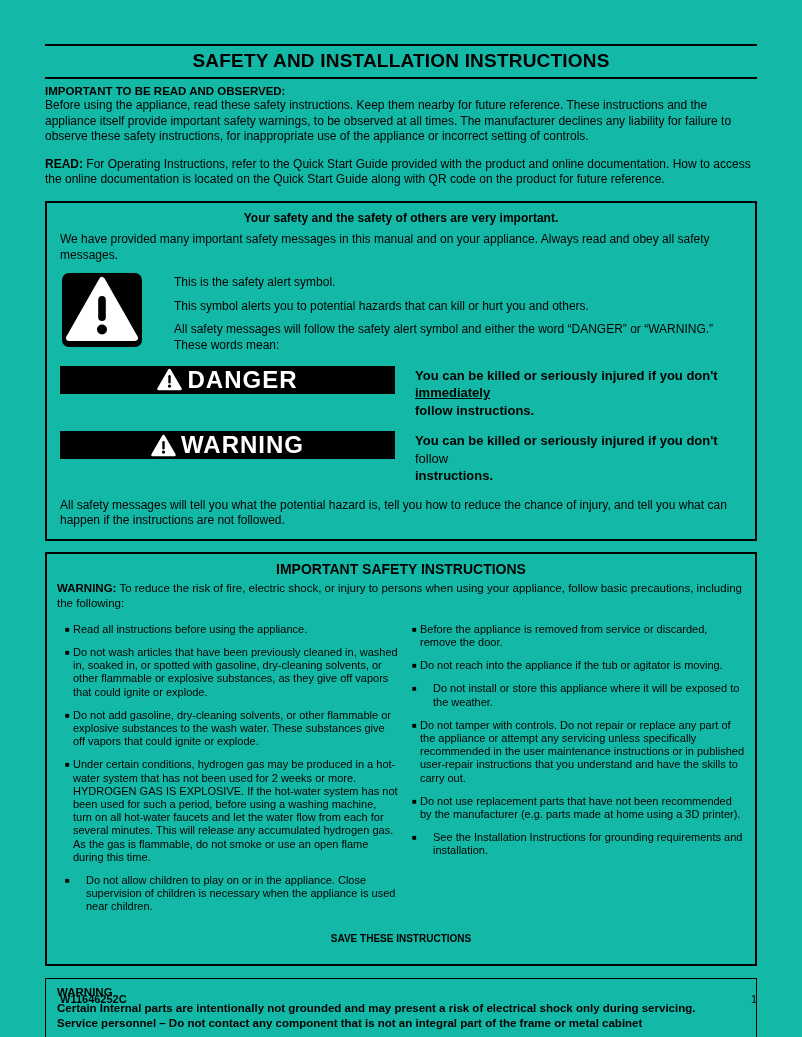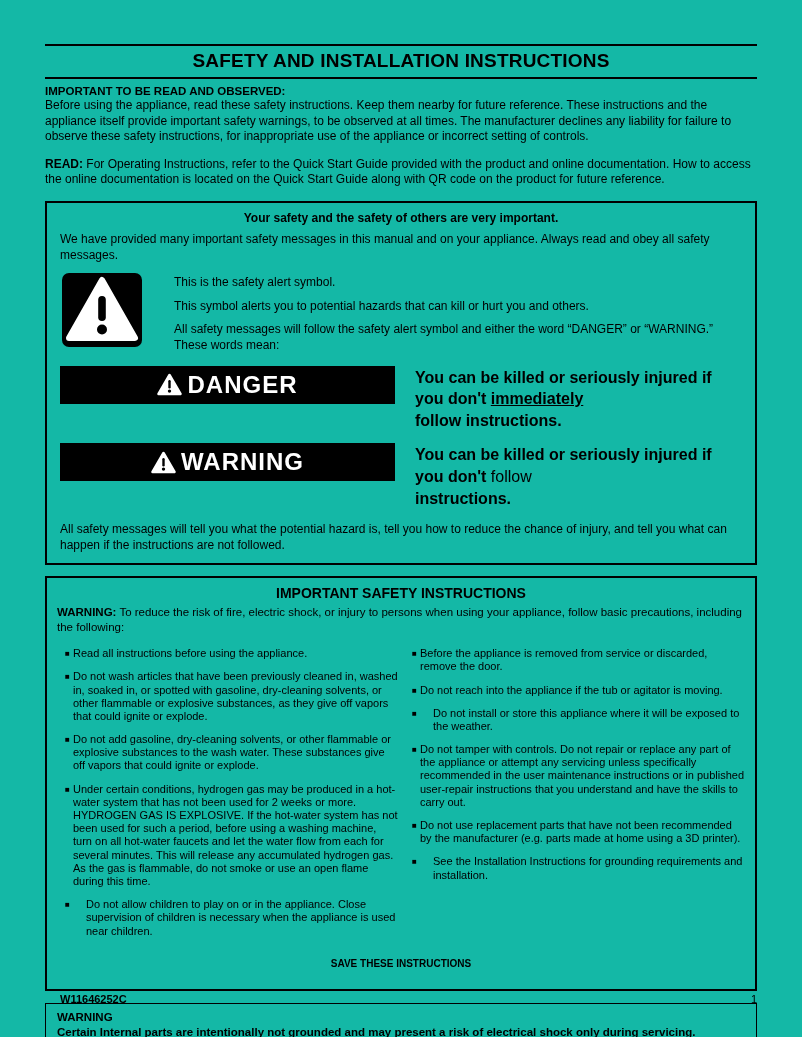--- a/index.html
+++ b/index.html
@@ -34,26 +34,26 @@
   .box1-intro { margin-bottom:10px; }
 
   .alert-row { display:flex; align-items:flex-start; margin:4px 0 2px 2px;gap:16px; }
   .alert-symbol { flex:0 0 auto; width:80px; height:74px; }
   .alert-lines { margin-left:16px; padding-top:2px; }
   .alert-lines p { margin-bottom:8px; }
   .alert-lines p:last-child { margin-bottom:0; }
 
   .signal-row { display:flex; align-items:flex-start; margin-top:12px; }
   .signal-banner {
-    flex:0 0 335px; height:38px; background:#000; color:#fff;
+    flex:0 0 335px; height:28px; background:#000; color:#fff;
     display:flex; align-items:center; justify-content:center;
   }
   .signal-banner .sig-icon { margin-right:5px; display:inline-flex; }
   .signal-word { font-size:24px; font-weight:bold; letter-spacing:1px; line-height:1; }
-  .signal-text { flex:1; padding-left:20px; font-size:16px; font-weight:bold; line-height:1.35; padding-top:1px; }
+  .signal-text { flex:1; padding-left:20px; font-size:13px; font-weight:bold; line-height:1.35; padding-top:1px; }
   .signal-text .uline { text-decoration:underline; }
   .signal-text .light { font-weight:normal; }
   .box1-outro { margin-top:13px; }
 
   
   .box2 { margin-top:11px; padding:7px 10px 8px 10px; }
   .box2-title { font-size:14px; font-weight:bold; text-align:center; margin-bottom:4px; }
   .box2-warning { font-size:11.5px; line-height:1.3; }
   .cols { display:flex; gap:14px; margin-top:12px; padding:0 0 0 8px; }
   .col { flex:1 1 0; }

